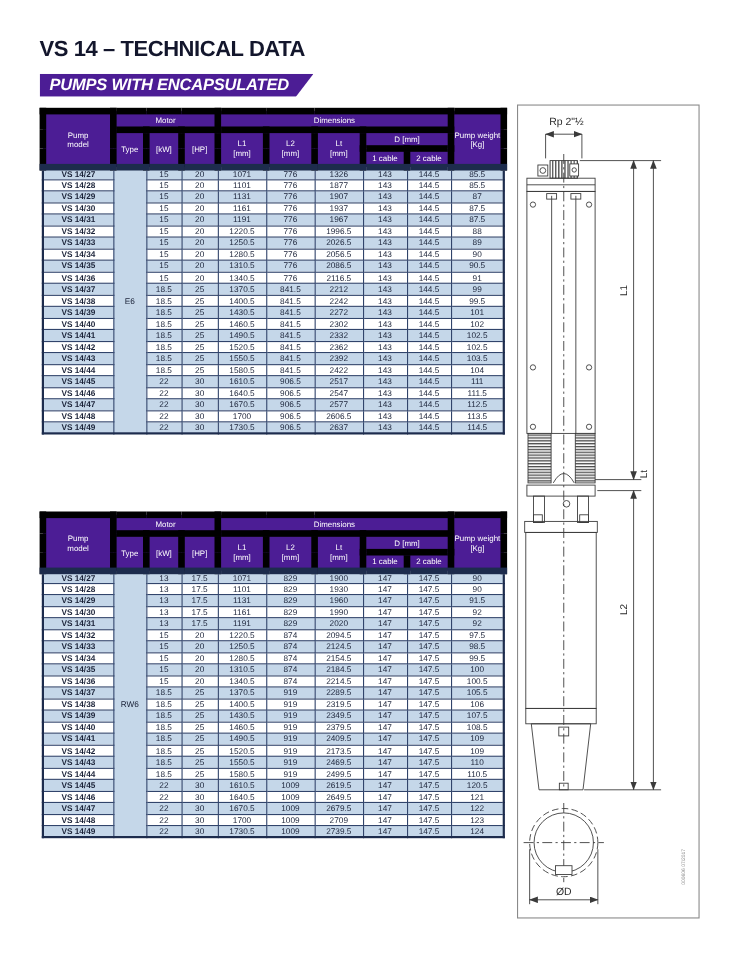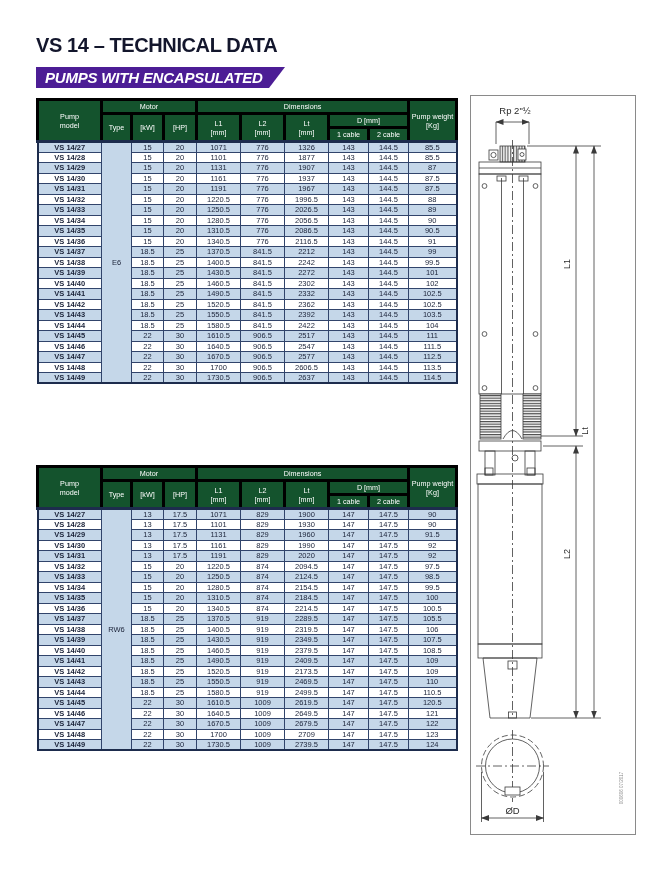--- a/index.html
+++ b/index.html
@@ -12,21 +12,21 @@
             font-size:15px; font-weight:bold; line-height:21px; padding-left:9px; letter-spacing:-0.2px;
             clip-path:polygon(0 0,100% 0,calc(100% - 16px) 100%,0 100%);font-style:italic; }
   .banner.b1 { top:67px; }
   .banner.b2 { top:436px; }
 
   table.spec { position:absolute; left:36px; width:419px; border-collapse:collapse; table-layout:fixed;
                font-size:7.5px; color:#1a2238; }
   table.spec.t1 { top:98px; }
   table.spec.t2 { top:465px; }
   table.spec { border:2px solid #1d2c4d; }
-  .spec th { background:#14532d; color:#ffffff; font-weight:normal; border:3px solid #000000;
+  .spec th { background:#4c1d95; color:#ffffff; font-weight:normal; border:6px solid #000000;
              text-align:center; vertical-align:middle; padding:1px 0; font-size:7.2px; line-height:1.25; }
   .spec thead tr:last-child th, .spec thead th[rowspan="3"], .spec thead th[rowspan="2"] { border-bottom-color:#1d2c4d; }
   .spec td { border:1px solid #31446b; text-align:center; vertical-align:middle; height:10.5px;
              padding:0 1px; line-height:1; background:#ffffff; }
   .spec tr.stripe td { background:#c5d7e9; }
   .spec td.model { font-weight:bold; }
   .spec td.type-cell { background:#c5d7e9 !important; font-size:7.5px; }
   .pre { white-space:pre-line; }
 
   .figure { position:absolute; left:470px; top:95px; width:166px; height:740px; border:1px solid #8a8a8a; background:#fff; }

